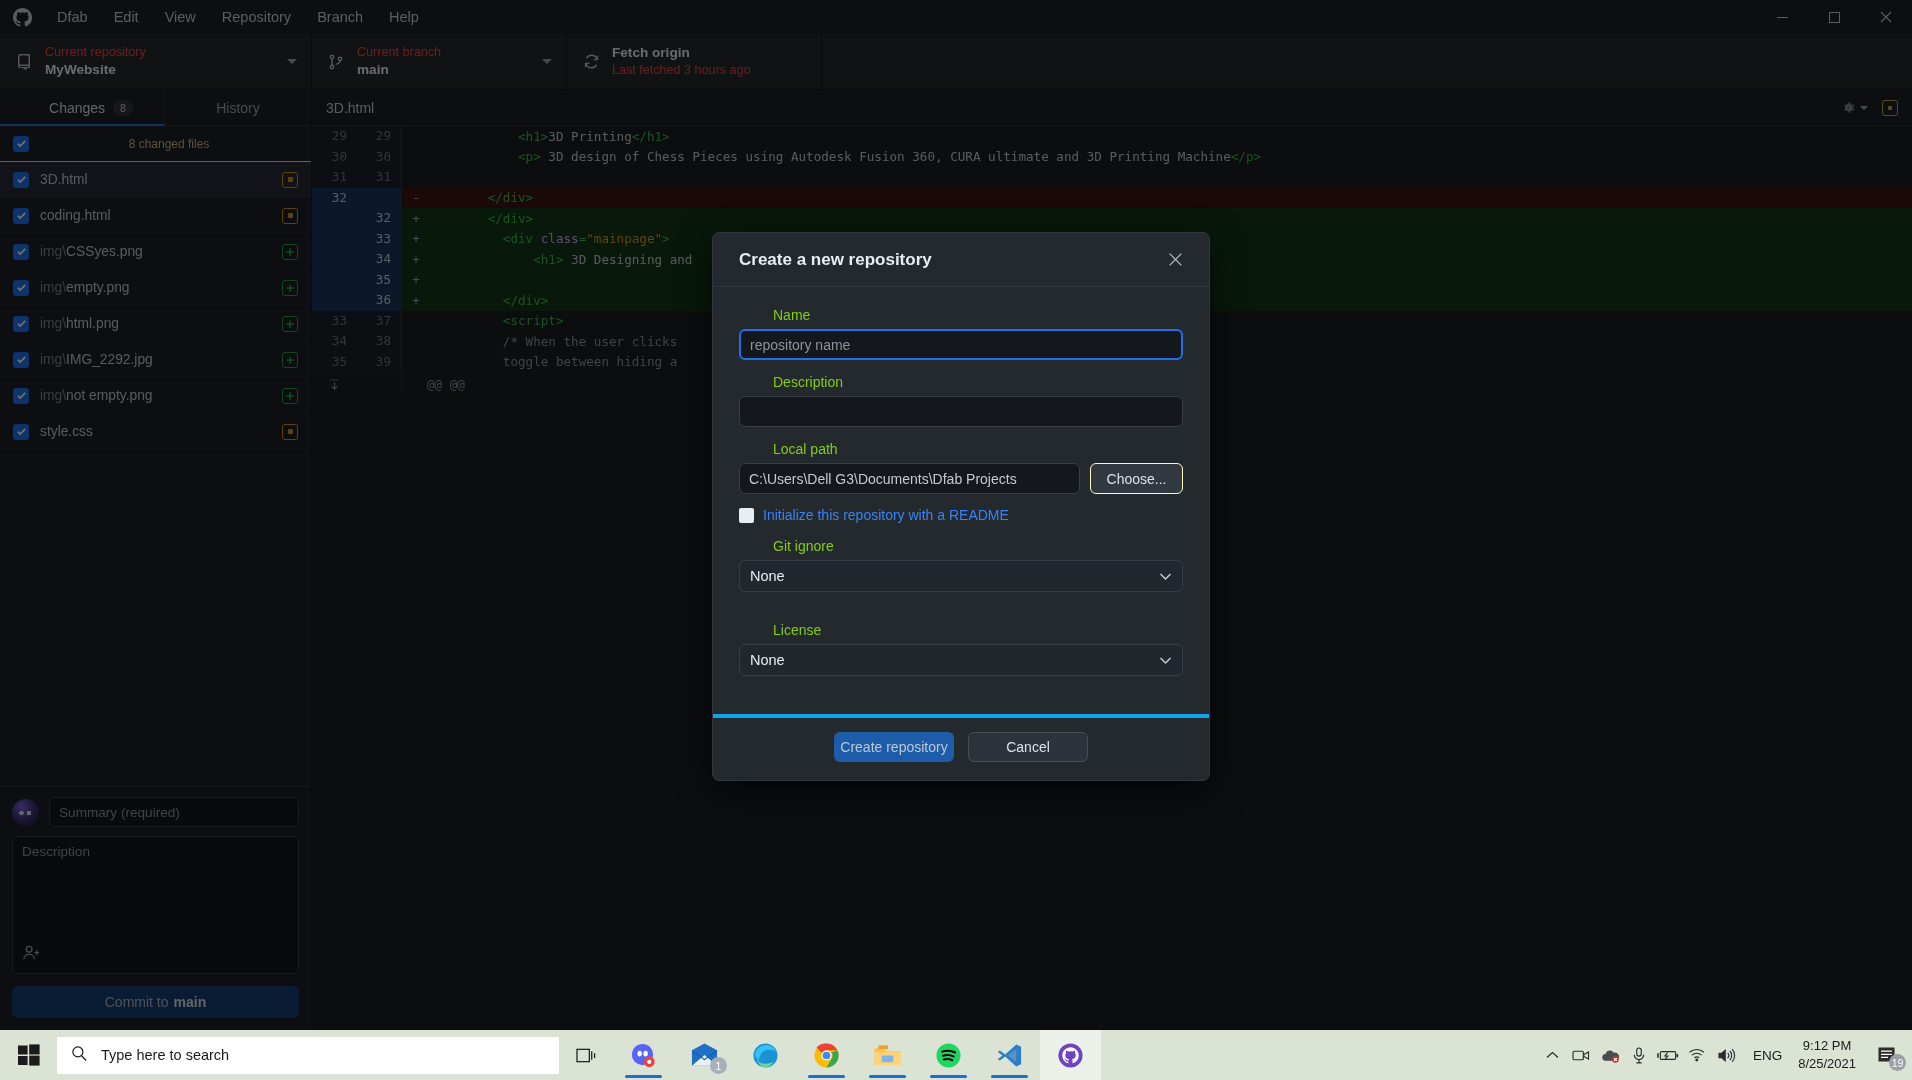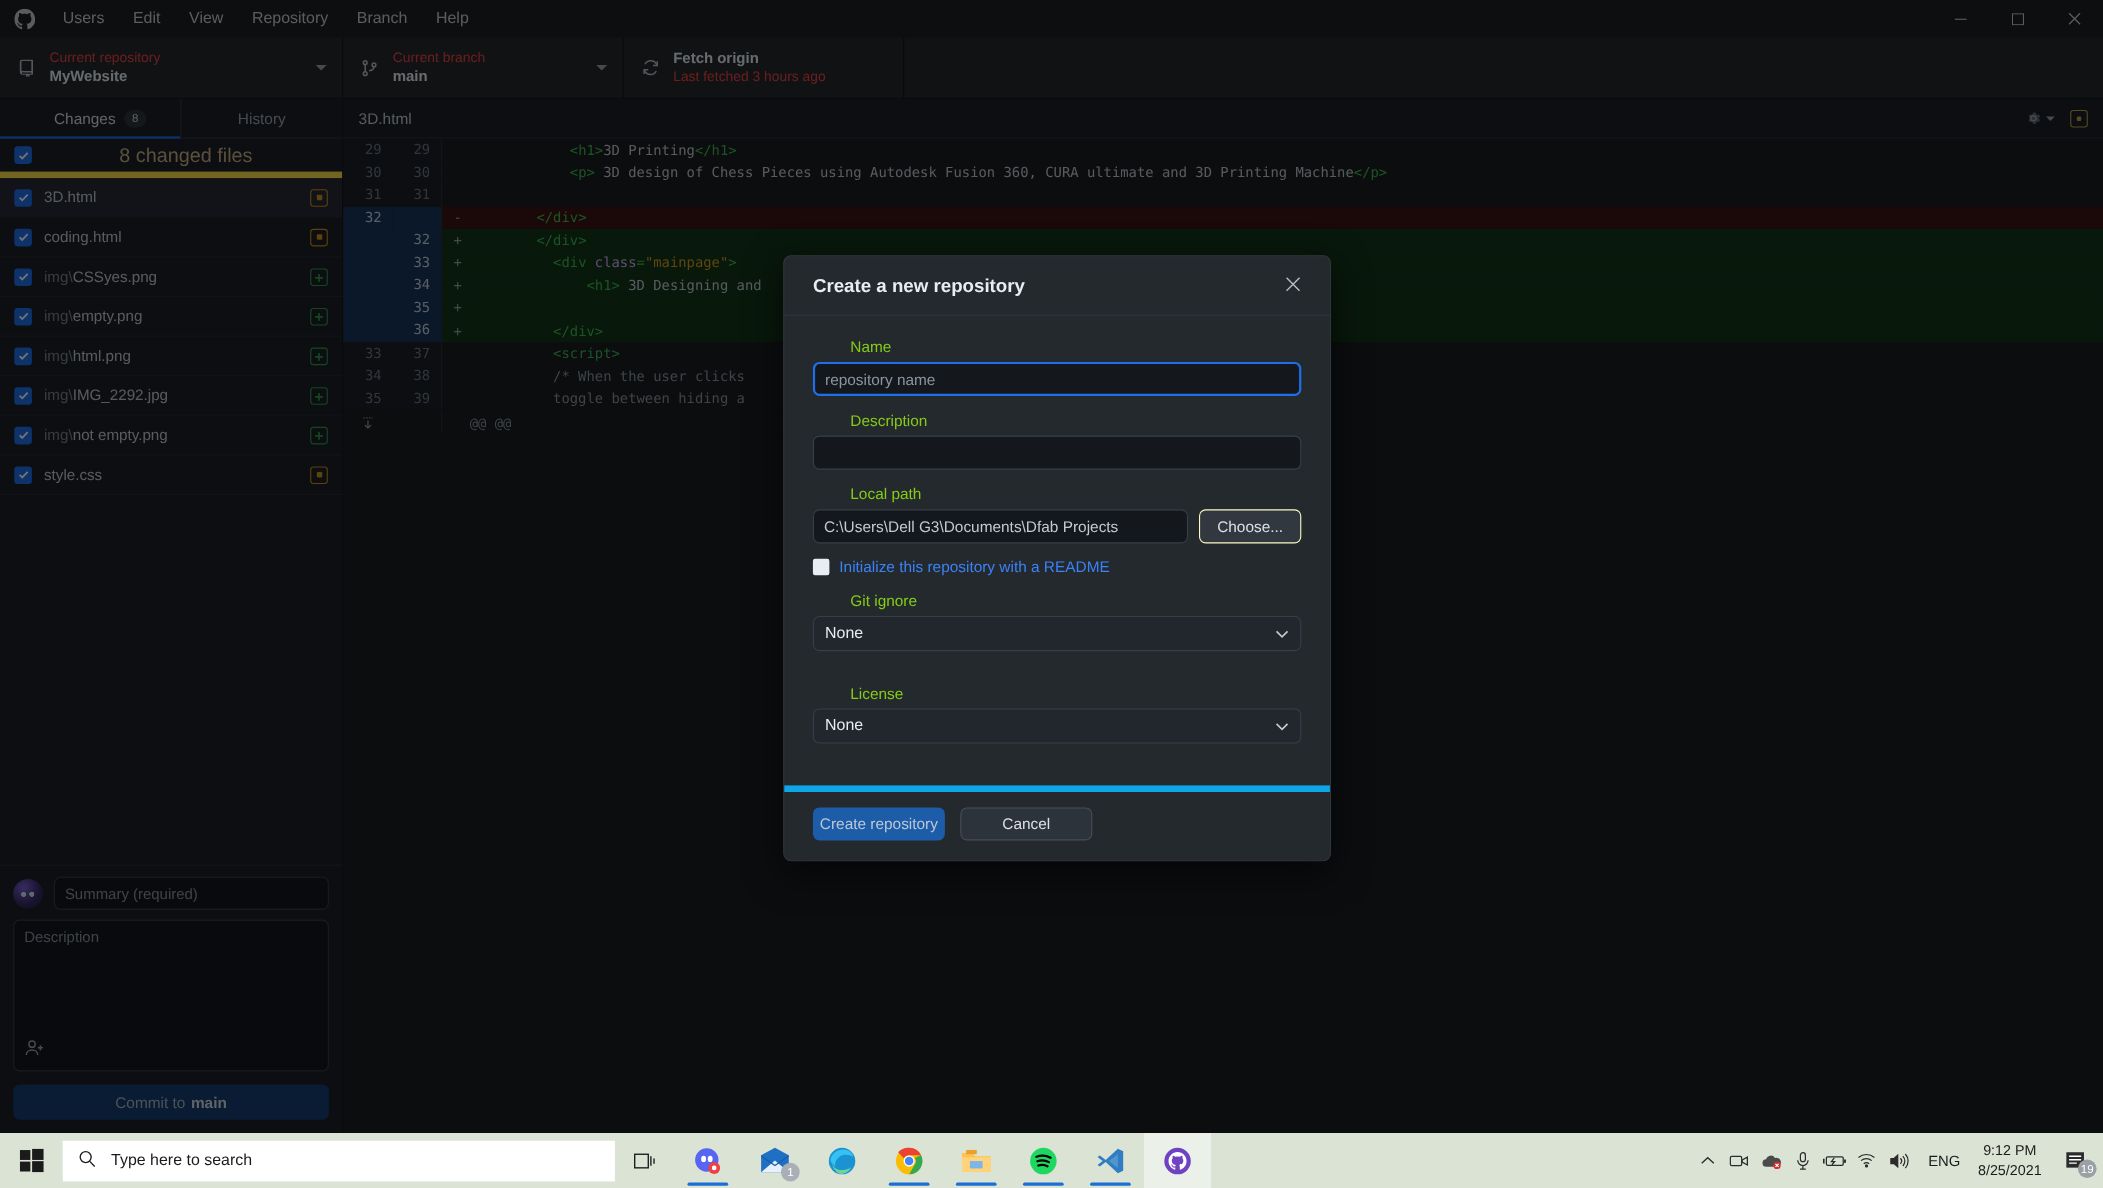--- a/index.html
+++ b/index.html
@@ -80,22 +80,22 @@
     content: ""; position: absolute; left: 0; right: 0; bottom: -1px; height: 2px;
     background: #1f6feb;
   }
   .tab:not(.active) { border-left: 1px solid #30363d; }
   .tab-badge {
     background: #30363d; color: #c9d1d9; border-radius: 9px;
     font-size: 10.5px; padding: 1px 7px; line-height: 14px;
   }
   .allrow {
     height: 36px; display: flex; align-items: center; gap: 11px;
-    padding: 0 13px; border-bottom: 6px solid #fde047;
-    color: #c2ad85; font-size: 18px;
+    padding: 0 13px; border-bottom: 1px solid #fde047;
+    color: #c2ad85; font-size: 12px;
   }
   .allrow .alltext { flex: 1; text-align: center; color: #c9b184; }
   .filelist { flex: 0 0 auto; overflow: hidden; }
   .filerow {
     height: 36px; display: flex; align-items: center; gap: 11px;
     padding: 0 13px; border-bottom: 1px solid #262b31;
     font-size: 13.8px;
   }
   .filerow.sel { background: #262c36; }
   .fname { flex: 1; color: #c3cad1; white-space: nowrap; overflow: hidden; }
@@ -217,22 +217,22 @@
   .chkrow { display: flex; align-items: center; gap: 9px; margin-bottom: 15px; }
   .chkbox { width: 15px; height: 15px; background: #e6edf3; border-radius: 2px; flex:0 0 15px;}
   .chklbl { color: #3b82f6; font-size: 14px; }
   .fsel {
     height: 32px; background: #22272d; border: 1px solid #373e47; border-radius: 6px;
     color: #e6edf3; font-size: 14.5px; padding: 0 10px;
     display: flex; align-items: center; margin-bottom: 30px;
   }
   .fsel .chev { margin-left: auto; color: #c3cad1; font-size: 13px; }
   .mftr {
-    border-top: 6px solid #0ea5e9; padding: 14px 26px 18px 26px;
-    display: flex; justify-content: flex-start; gap: 14px;
+    border-top: 4px solid #0ea5e9; padding: 14px 26px 18px 26px;
+    display: flex; justify-content: center; gap: 14px;
   }
   .btn {
     height: 30px; min-width: 120px; border-radius: 6px; font-size: 14px;
     display: flex; align-items: center; justify-content: center;
   }
   .btn.primary { background: #1c5ca8; color: #bcc8d4; }
   .btn.secondary { background: #2d333b; border: 1px solid #474e57; color: #dbe1e7; }
 
   
   .taskbar {
@@ -273,21 +273,21 @@
 
 <div class="app">
 
   <div class="titlebar">
     <div class="gh-logo">
       <svg width="19" height="19" viewBox="0 0 16 16" fill="#c8cdd2">
           <path d="M8 0C3.58 0 0 3.58 0 8c0 3.54 2.29 6.53 5.47 7.59.4.07.55-.17.55-.38 0-.19-.01-.82-.01-1.49-2.01.37-2.53-.49-2.69-.94-.09-.23-.48-.94-.82-1.13-.28-.15-.68-.52-.01-.53.63-.01 1.08.58 1.23.82.72 1.21 1.87.87 2.33.66.07-.52.28-.87.51-1.07-1.78-.2-3.64-.89-3.64-3.95 0-.87.31-1.59.82-2.15-.08-.2-.36-1.02.08-2.12 0 0 .67-.21 2.2.82.64-.18 1.32-.27 2-.27s1.36.09 2 .27c1.53-1.04 2.2-.82 2.2-.82.44 1.1.16 1.92.08 2.12.51.56.82 1.27.82 2.15 0 3.07-1.87 3.75-3.65 3.95.29.25.54.73.54 1.48 0 1.07-.01 1.93-.01 2.2 0 .21.15.46.55.38A8.01 8.01 0 0 0 16 8c0-4.42-3.58-8-8-8z"></path>
         </svg>
     </div>
     <div class="menu">
-      <div class="menu-item">Users</div>
+      <div class="menu-item">Dfab</div>
       <div class="menu-item">Edit</div>
       <div class="menu-item">View</div>
       <div class="menu-item">Repository</div>
       <div class="menu-item">Branch</div>
       <div class="menu-item">Help</div>
     </div>
     <div class="winctrls">
       <div class="winbtn">
         <svg width="11" height="11" viewBox="0 0 11 11">
             <rect x="0" y="5" width="11" height="1" fill="#c8cdd2"></rect>

